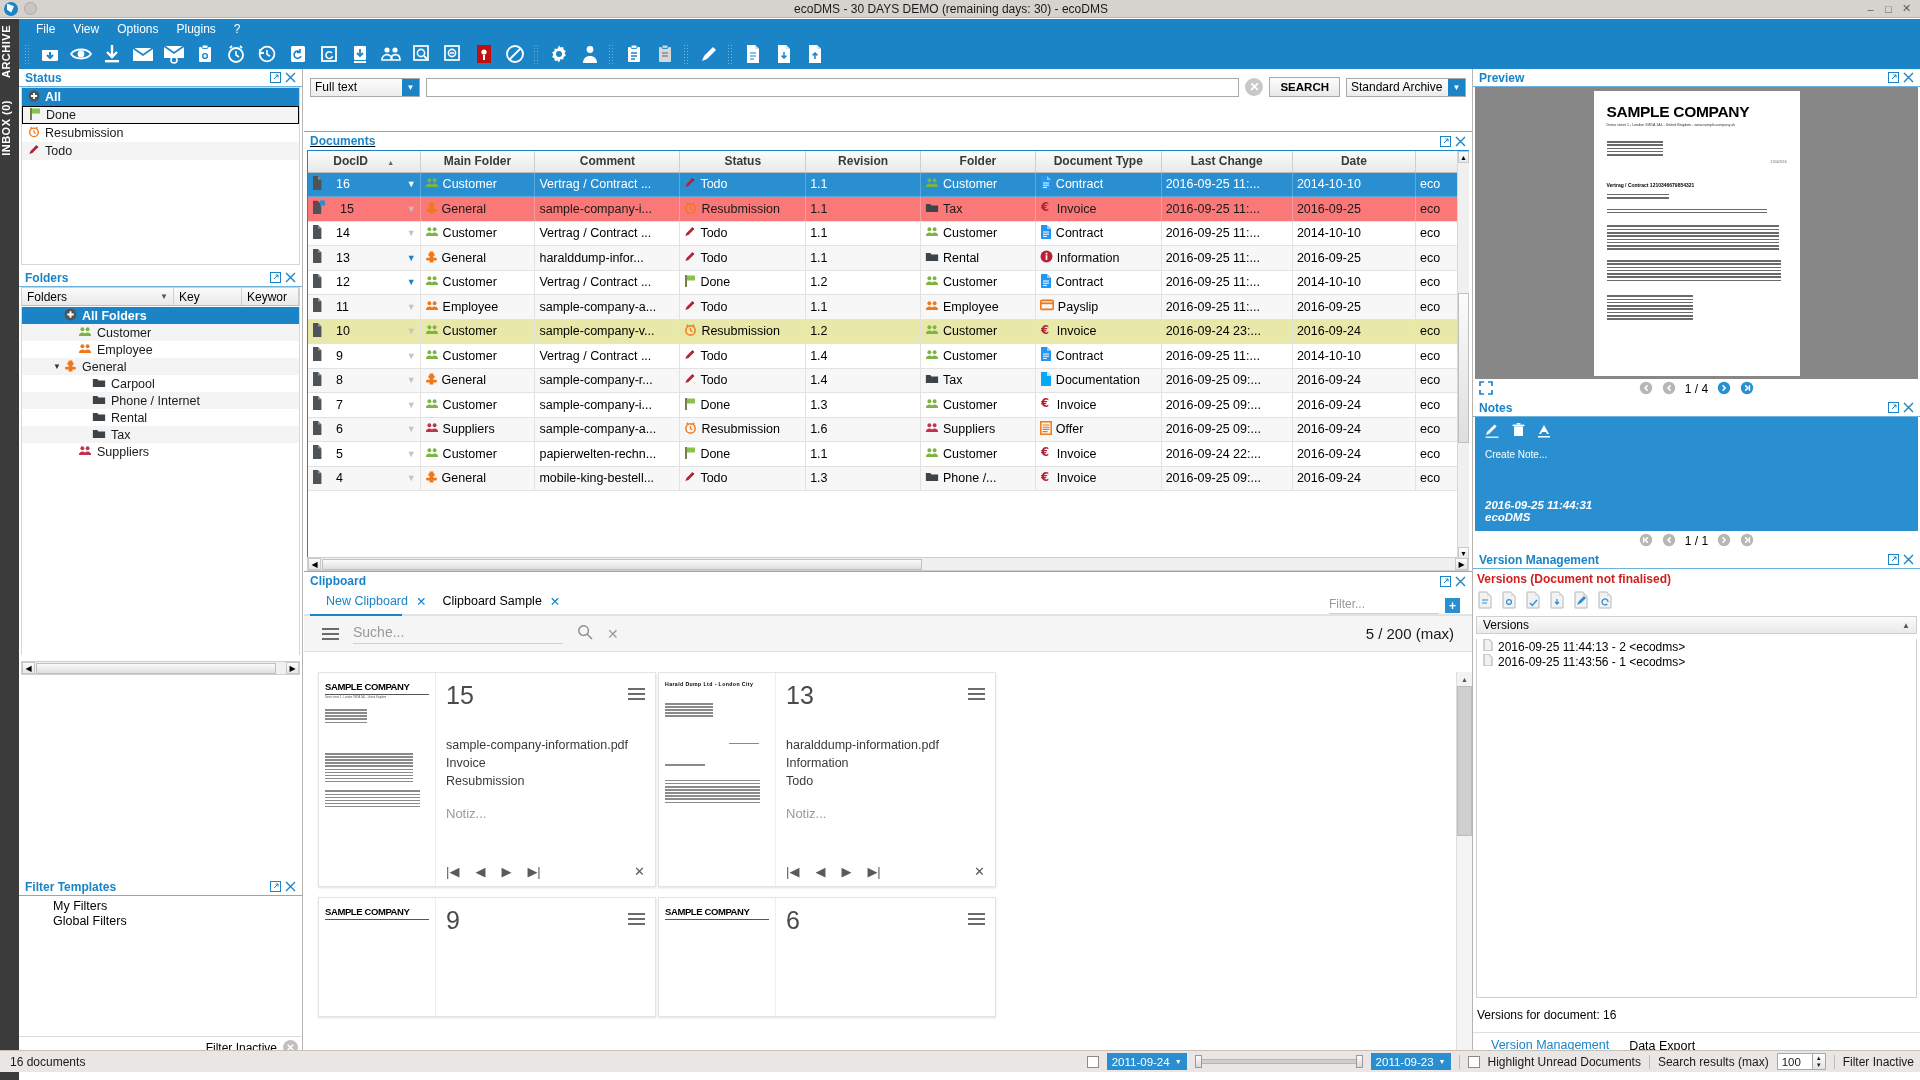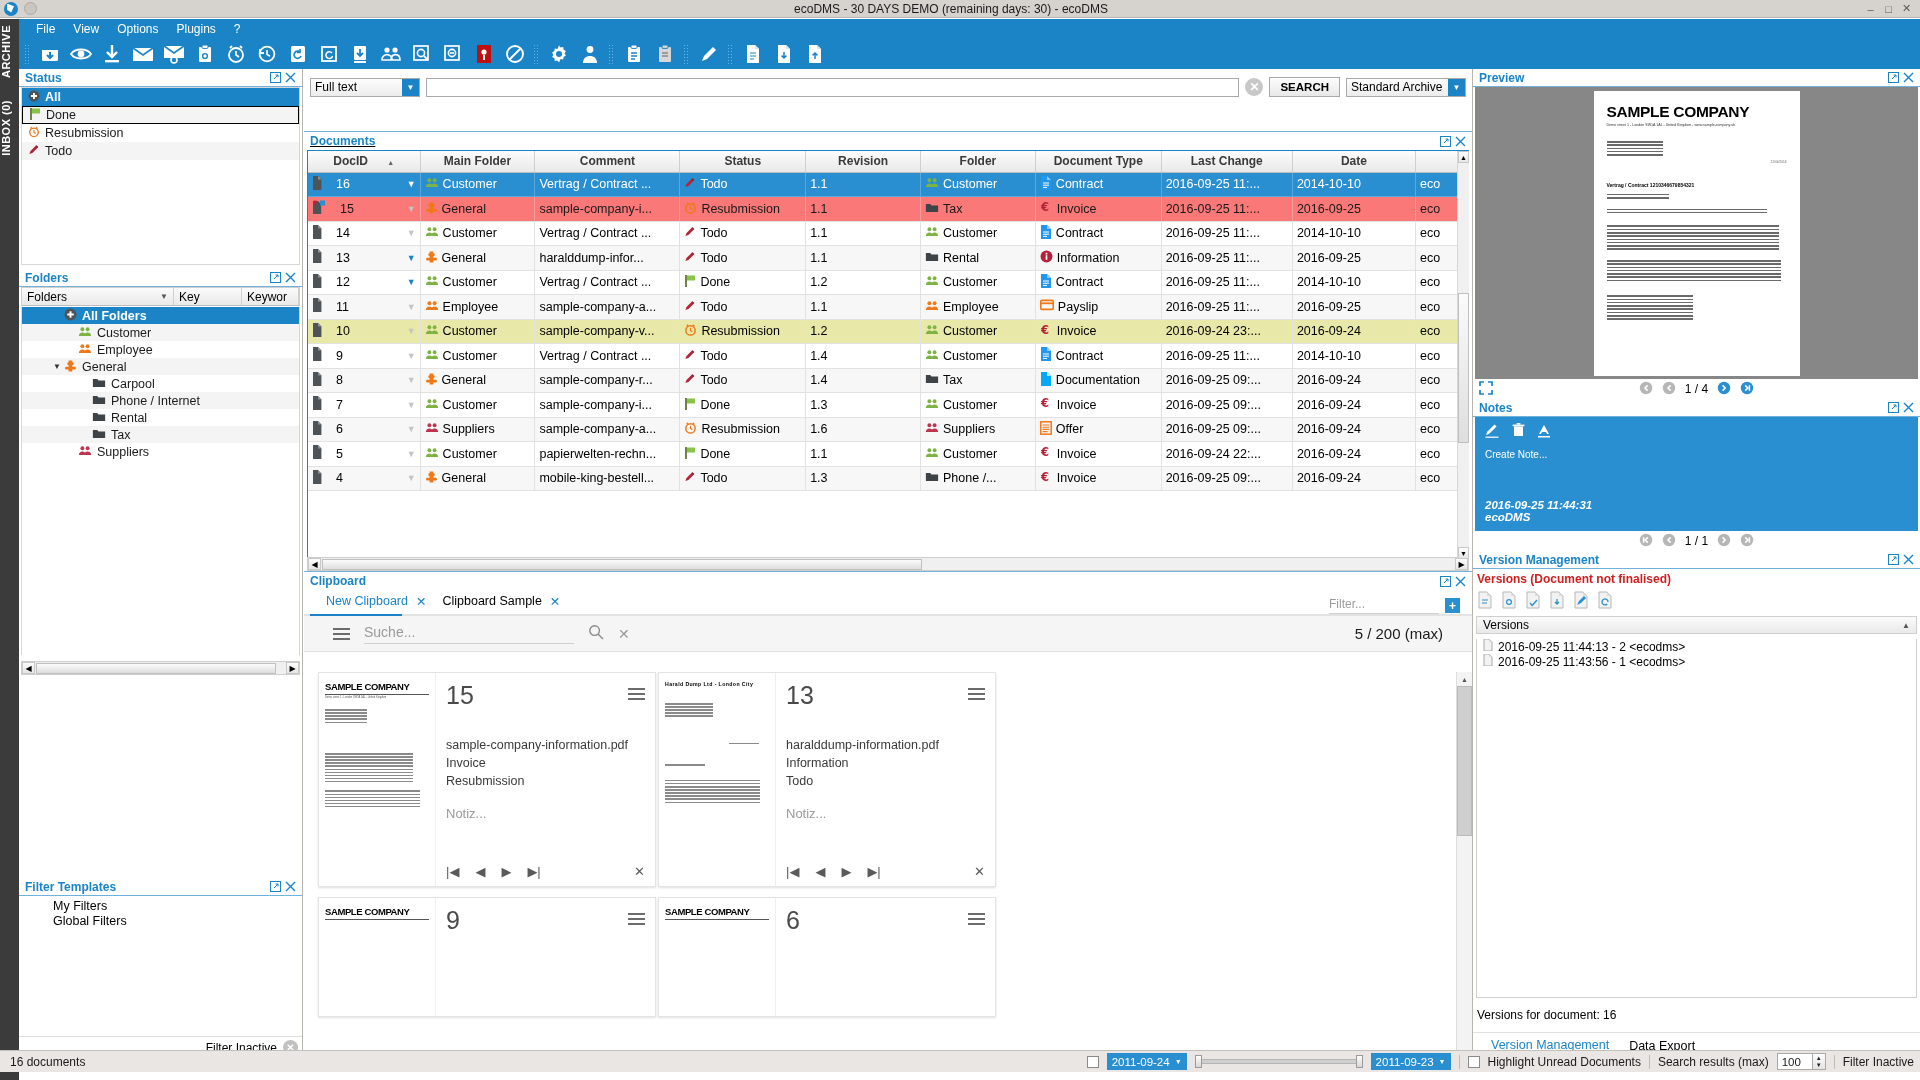--- a/index.html
+++ b/index.html
@@ -138,21 +138,21 @@
   tr.r-white td { background:#ffffff; }
   .cellflex { display:flex; align-items:center; gap:4px; }
   .docid-cell { display:flex; align-items:center; gap:14px; }
 
   #clipPanel { position:absolute; left:0; top:502px; right:0; bottom:0; border-top:1px solid #6fb3dc;}
   .clip-tabs { display:flex; align-items:flex-end; gap:0; padding-left:18px; height:26px;
                border-bottom:2px solid #e3e3e3; position:relative; }
   .clip-tab { display:flex; align-items:center; gap:8px; padding:0 12px 0 4px; height:26px; font-size:12.5px;}
   .clip-tab.active { color:#1a84c7; }
   .clip-underline { position:absolute; left:6px; bottom:-2px; width:92px; height:2px; background:#1a84c7;}
-  .clip-search { height:36px; background:#f5f5f5; display:flex; align-items:center; gap:14px; padding:0 29px;
+  .clip-search { height:36px; background:#f5f5f5; display:flex; align-items:center; gap:14px; padding:0 18px;
                  border-bottom:1px solid #e0e0e0; }
   .hamb { width:17px; }
   .hamb div { height:2px; background:#6b6b6b; margin:3px 0; }
   .clip-input { border-bottom:1px solid #d0d0d0; width:210px; font-size:14px; color:#9a9a9a; padding-bottom:3px;}
   .clip-count { margin-left:auto; font-size:15px; color:#1a1a1a; }
   #clipCards { position:absolute; left:0; right:16px; top:100px; bottom:0; overflow:hidden; background:#fff;}
   .card { background:#fff; border:1px solid #e4e4e4; display:flex; position:absolute;
           box-shadow: 0 1px 2px rgba(0,0,0,.12); }
   .card-thumb { width:117px; background:#fff; border-right:1px solid #eee; padding:8px 6px;
                 overflow:hidden; }

